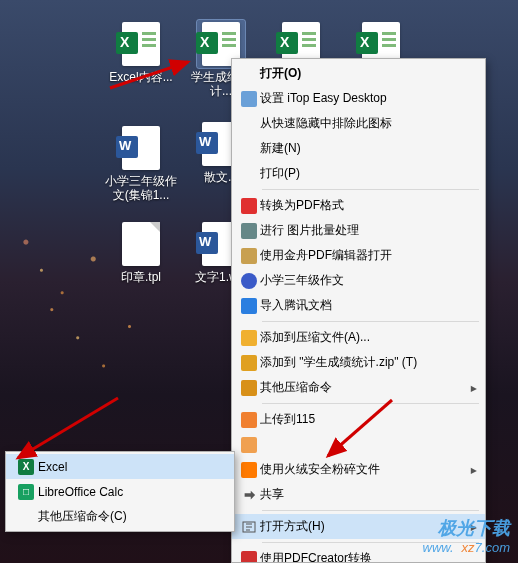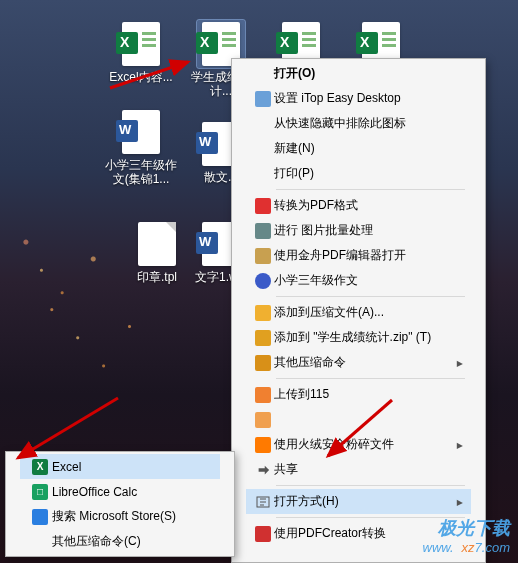--- a/index.html
+++ b/index.html
@@ -76,21 +76,21 @@
   }
   .arrow svg { overflow:visible; }
 
   
   .menu {
     position:absolute;
     background:#f5f5f5;
     border:1px solid #b0b0b0;
     box-shadow: 2px 3px 8px rgba(0,0,0,0.35);
     color:#000;
-    padding:2px 14px;
+    padding:2px 0;
   }
   .menu-main { top:58px; left:231px; width:255px; height:505px; }
   .menu-item {
     display:flex; align-items:center;
     height:25px;
     padding: 0 26px 0 6px;
     position:relative;
     white-space:nowrap;
   }
   .menu-item .mi-ic { width:22px; height:18px; flex:0 0 22px; display:flex; align-items:center; justify-content:center; }
@@ -183,33 +183,33 @@
   <div class="ic-box">
       <div class="excel-file">
         <div class="excel-lines">
           <span></span>
           <span></span>
           <span></span>
         </div>
       </div>
     </div>
 </div>
-<div class="desktop-icon" style="left:104px; top:108px;">
+<div class="desktop-icon" style="left:104px; top:124px;">
   <div class="ic-box">
       <div class="word-file"></div>
     </div>
   <div class="label">小学三年级作文(集锦1...</div>
 </div>
 <div class="desktop-icon" style="left:184px; top:120px;">
   <div class="ic-box">
       <div class="word-file"></div>
     </div>
   <div class="label">散文...</div>
 </div>
-<div class="desktop-icon" style="left:120px; top:220px;">
+<div class="desktop-icon" style="left:104px; top:220px;">
   <div class="ic-box">
       <div class="tpl-file"></div>
     </div>
   <div class="label">印章.tpl</div>
 </div>
 <div class="desktop-icon" style="left:184px; top:220px;">
   <div class="ic-box">
       <div class="word-file"></div>
     </div>
   <div class="label">文字1.w...</div>
@@ -255,20 +255,26 @@
       <span class="mi-ic">
         <div class="ic-box-generic pdfk"></div>
       </span>
       <span class="mi-txt">使用金舟PDF编辑器打开</span>
     </div>
     <div class="menu-item">
       <span class="mi-ic">
         <div class="ic-box-generic kuake"></div>
       </span>
       <span class="mi-txt">小学三年级作文</span>
+    </div>
+    <div class="menu-item">
+      <span class="mi-ic">
+        <div class="ic-box-generic tencent"></div>
+      </span>
+      <span class="mi-txt">导入腾讯文档</span>
     </div>
     <div class="menu-sep"></div>
     <div class="menu-item">
       <span class="mi-ic">
         <div class="ic-box-generic zip1"></div>
       </span>
       <span class="mi-txt">添加到压缩文件(A)...</span>
     </div>
     <div class="menu-item">
       <span class="mi-ic">
@@ -332,26 +338,20 @@
       <span class="mi-ic">
         <div class="excel-ic">X</div>
       </span>
       <span class="mi-txt">Excel</span>
     </div>
     <div class="menu-item">
       <span class="mi-ic">
         <div class="lo-ic">□</div>
       </span>
       <span class="mi-txt">LibreOffice Calc</span>
-    </div>
-    <div class="menu-item">
-      <span class="mi-ic">
-        <div class="store-ic"></div>
-      </span>
-      <span class="mi-txt">搜索 Microsoft Store(S)</span>
     </div>
     <div class="menu-item">
       <span class="mi-ic"></span>
       <span class="mi-txt">其他压缩命令(C)</span>
     </div>
   </div>
 
 <div class="arrow" style="left:110px; top:60px;">
   <svg width="90" height="30">
       <defs>

